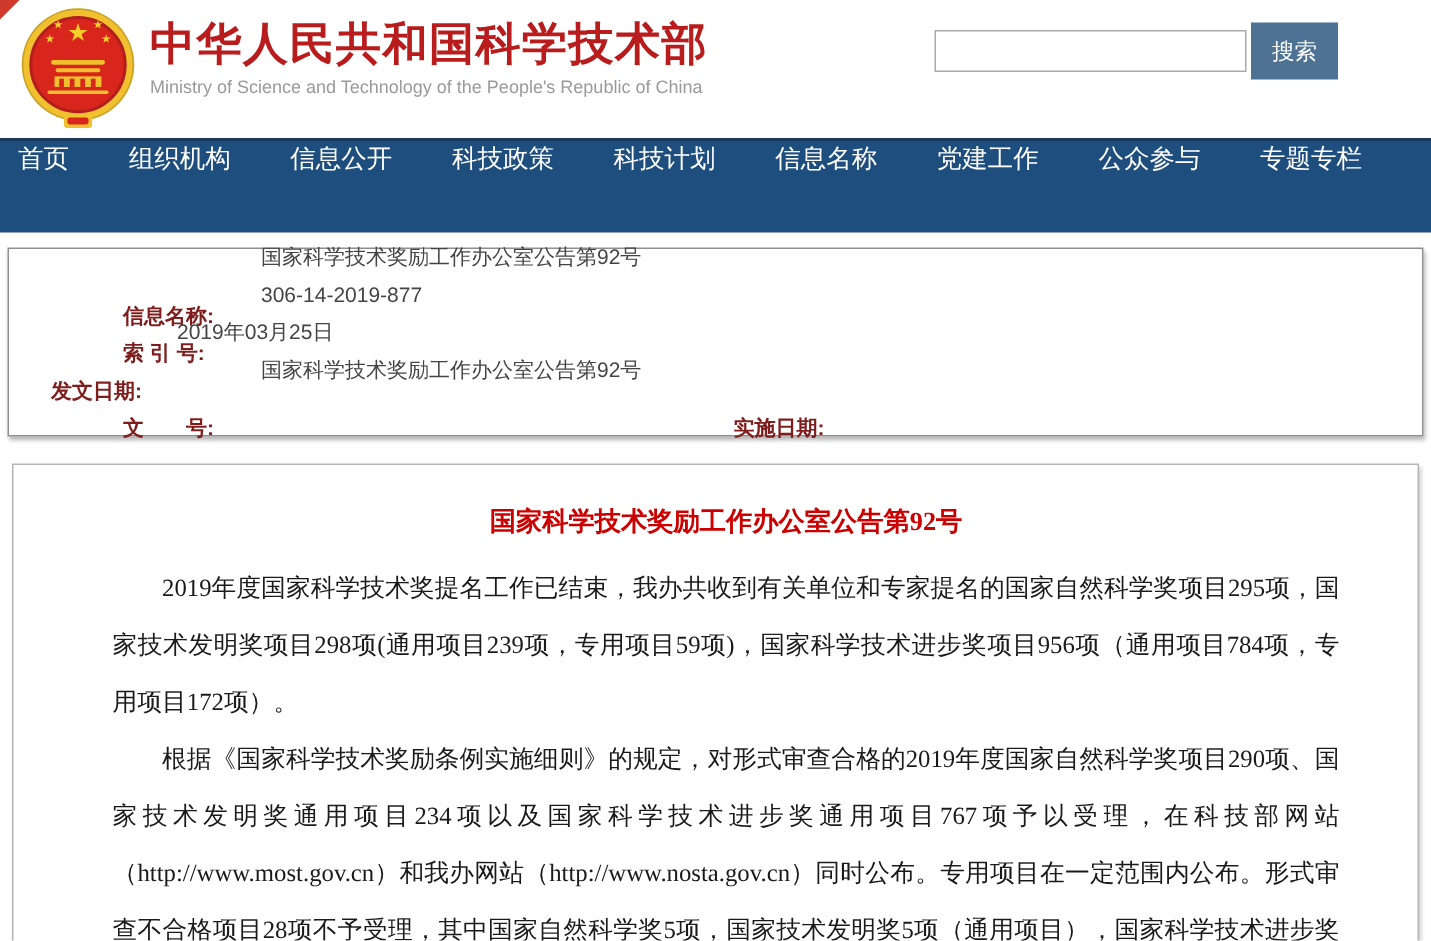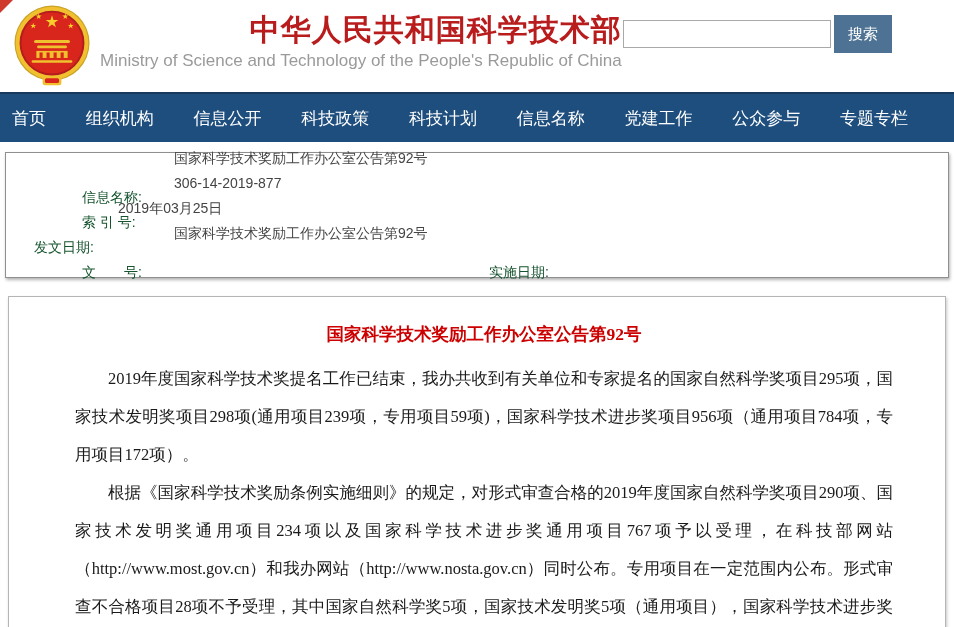--- a/index.html
+++ b/index.html
@@ -7,41 +7,41 @@
     font-family: "Liberation Sans", "DejaVu Sans", sans-serif; }
 
   
   .header { position: relative; width: 954px; height: 92px; background: #ffffff; }
   .corner-mark { position: absolute; top: 0; left: 0; width: 0; height: 0;
     border-top: 13px solid #cf3a2d; border-right: 13px solid transparent; }
   .emblem { position: absolute; left: 12px; top: 4px; width: 80px; height: 86px; }
   .title-block { position: absolute; left: 100px; top: 13px; cursor: pointer; }
   .site-title { font-size: 30px; font-weight: bold; color: #b91c1c; letter-spacing: 1px;
     line-height: 34px; white-space: nowrap; text-align: right; }
-  .site-subtitle { margin-top: 4px; font-size: 17px; color: #9a9a9a; white-space: nowrap; }
+  .site-subtitle { margin-top: 4px; font-size: 12px; color: #9a9a9a; white-space: nowrap; }
   .search-area { position: absolute; right: 62px; top: 15px; display: flex; align-items: center; }
   .search-input { width: 208px; height: 28px; border: 1px solid #a9a9a9; background: #fff;
     outline: none; padding: 0 6px; font-size: 14px; }
   .search-btn { margin-left: 3px; width: 58px; height: 38px; background: #4d7294;
     color: #ffffff; border: none; font-size: 15px; cursor: pointer;
     font-family: "Liberation Sans", sans-serif; }
 
   
-  .nav { width: 954px; height: 50px; background: #1e4e7d; border-top: 2px solid #16395c;
-    display: flex; align-items: center; justify-content: space-between;
+  .nav { width: 954px; height: 63px; background: #1e4e7d; border-top: 2px solid #16395c;
+    display: flex; align-items: flex-start; justify-content: space-between;
     padding: 0 46px 0 12px; }
   .nav-item { color: #ffffff; font-size: 17px; cursor: pointer; white-space: nowrap; }
 
   
   .meta-box { margin: 10px 5px 0 5px; background: #ffffff; border: 1px solid #8f8f8f;
     box-shadow: 1px 2px 3px rgba(0,0,0,0.30); padding: 13px 0 11px 0; }
   .meta-row { display: flex; align-items: center; height: 25px; font-size: 14px; }
   .meta-left { display: flex; width: 455px; }
   .meta-right { display: flex; }
-  .meta-label { margin-left: 76px; min-width: 86px; font-weight: normal; color: #14532d;
+  .meta-label { margin-left: 76px; min-width: 86px; font-weight: bold; color: #7f1d1d;
     white-space: pre; margin-top: 39px; }
   .meta-right .meta-label { margin-left: 28px; min-width: 78px; }
   .meta-value { color: #444; margin-left: 6px; white-space: nowrap; }
 
   
   .article-box { margin: 18px 8px 0 8px; background: #ffffff; border: 1px solid #b5b5b5;
     box-shadow: 1px 2px 3px rgba(0,0,0,0.22); padding: 25px 52px 60px 66px; height: 400px; }
   .article-title { text-align: center; color: #cc0000; font-weight: bold; font-size: 17.5px;
     font-family: "Liberation Serif", "DejaVu Serif", serif; margin-bottom: 14px; }
   .article-para { font-size: 16.5px; line-height: 38px; color: #1a1a1a;

